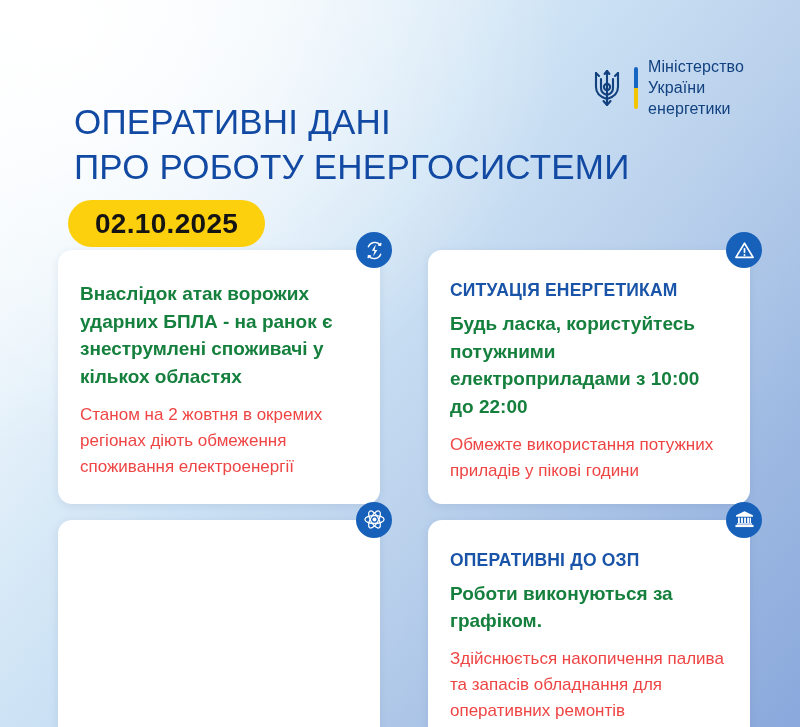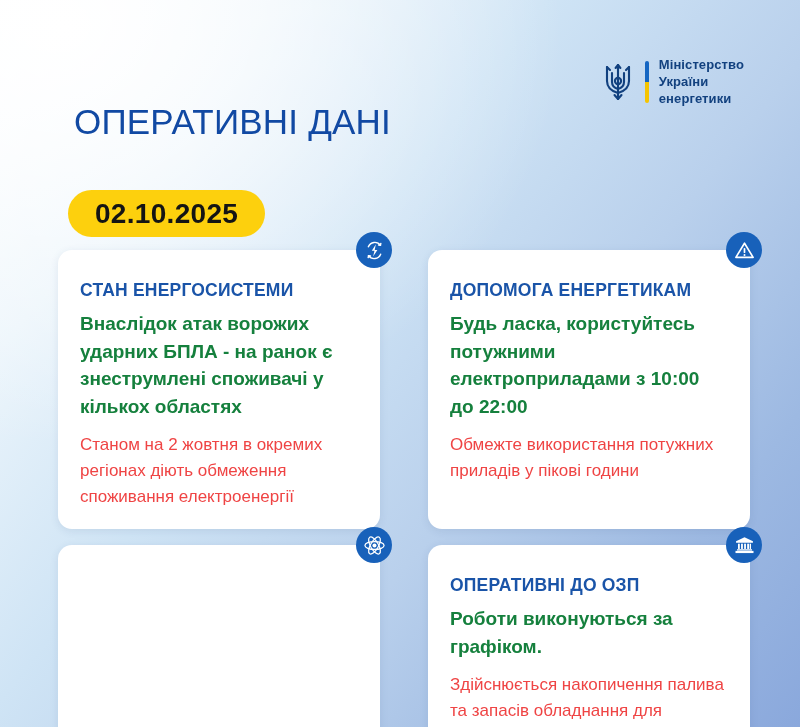--- a/index.html
+++ b/index.html
@@ -29,23 +29,23 @@
     gap: 10px;
   }
   .trident { width: 34px; height: 46px; flex: 0 0 auto; }
   .logo-divider {
     width: 4px; height: 42px; flex: 0 0 auto;
     background: linear-gradient(180deg, #1566c2 0%, #1566c2 50%, #f5c400 50%, #f5c400 100%);
     border-radius: 2px;
   }
   .logo-text {
     color: #12417f;
-    font-size: 13px;
+    font-size: 16px;
     line-height: 1.32;
-    font-weight: 700;
+    font-weight: 400;
     letter-spacing: .1px;
     white-space: nowrap;
   }
 
   
   .title {
     position: absolute;
     left: 74px;
     top: 100px;
     color: #1149a3;
@@ -53,21 +53,21 @@
     font-weight: 400;
     line-height: 1.28;
     letter-spacing: .2px;
   }
   .title .l2 { display:block; }
 
   
   .date-pill {
     position: absolute;
     left: 68px;
-    top: 190px;
+    top: 200px;
     height: 47px;
     padding: 0 27px;
     display: flex;
     align-items: center;
     background: #fdd00d;
     border-radius: 24px;
     color: #141414;
     font-size: 28px;
     font-weight: 800;
     letter-spacing: .3px;
@@ -152,52 +152,52 @@
     <span class="logo-divider"></span>
     <div class="logo-text">
       <div>Міністерство</div>
       <div>України</div>
       <div>енергетики</div>
     </div>
   </div>
 
   <h1 class="title">
     <span class="l1">ОПЕРАТИВНІ ДАНІ</span>
+    <span class="l2">ПРО РОБОТУ ЕНЕРГОСИСТЕМИ</span>
   </h1>
 
   <div class="date-pill">02.10.2025</div>
 
   <div class="grid">
 
     <div class="card r1">
       <span class="card-icon">
         <svg viewBox="0 0 24 24" xmlns="http://www.w3.org/2000/svg">
           <g fill="none" stroke="#ffffff" stroke-width="1.5" stroke-linecap="round" stroke-linejoin="round">
             <path d="M5.6 8.2 A7.2 7.2 0 0 1 18.2 6.6"></path>
             <path d="M18.4 15.8 A7.2 7.2 0 0 1 5.8 17.4"></path>
             <path d="M18.2 6.6 L16.2 6.2 M18.2 6.6 L18.6 4.6"></path>
             <path d="M5.8 17.4 L7.8 17.8 M5.8 17.4 L5.4 19.4"></path>
           </g>
           <path d="M13.4 5.6 L9.2 12.2 H12 L10.6 18.2 L15 11.4 H12.2 Z" fill="#ffffff"></path>
         </svg>
       </span>
-      <div class="card-title">СТАН ЕНЕРГОСИСТЕМИ</div>
       <div class="card-lead">Внаслідок атак ворожих ударних БПЛА - на ранок є знеструмлені споживачі у кількох областях</div>
       <div class="card-note">Станом на 2 жовтня в окремих регіонах діють обмеження споживання електроенергії</div>
     </div>
 
     <div class="card r1">
       <span class="card-icon">
         <svg viewBox="0 0 24 24" xmlns="http://www.w3.org/2000/svg">
           <path d="M12 4.4 L21 19.2 H3 Z" fill="none" stroke="#ffffff" stroke-width="1.7" stroke-linejoin="round"></path>
           <rect x="11.1" y="9.4" width="1.8" height="5.3" rx=".9" fill="#ffffff"></rect>
           <circle cx="12" cy="16.8" r="1.05" fill="#ffffff"></circle>
         </svg>
       </span>
-      <div class="card-title">ДОПОМОГА ЕНЕРГЕТИКАМ</div>
+      <div class="card-title">СИТУАЦІЯ ЕНЕРГЕТИКАМ</div>
       <div class="card-lead">Будь ласка, користуйтесь потужними електроприладами з 10:00 до 22:00</div>
       <div class="card-note">Обмежте використання потужних приладів у пікові години</div>
     </div>
 
     <div class="card r2">
       <span class="card-icon">
         <svg viewBox="0 0 24 24" xmlns="http://www.w3.org/2000/svg">
           <g fill="none" stroke="#ffffff" stroke-width="1.35">
             <ellipse cx="12" cy="12" rx="10" ry="4.1"></ellipse>
             <ellipse cx="12" cy="12" rx="10" ry="4.1" transform="rotate(60 12 12)"></ellipse>

